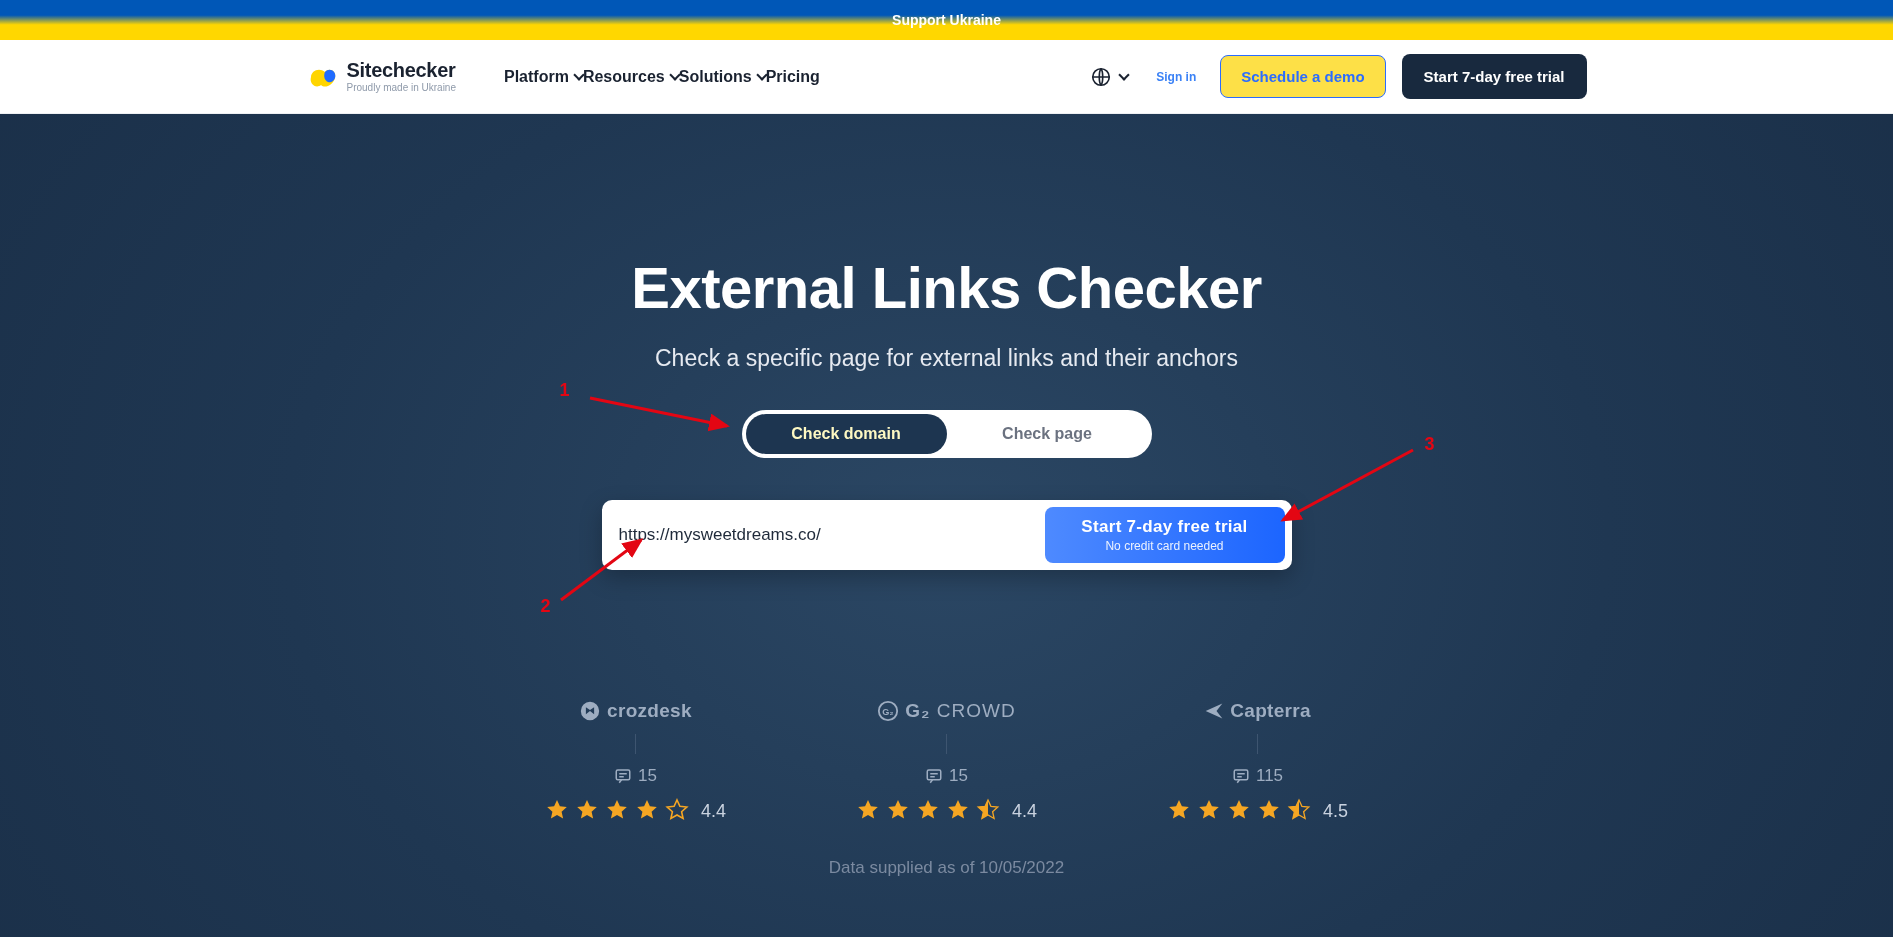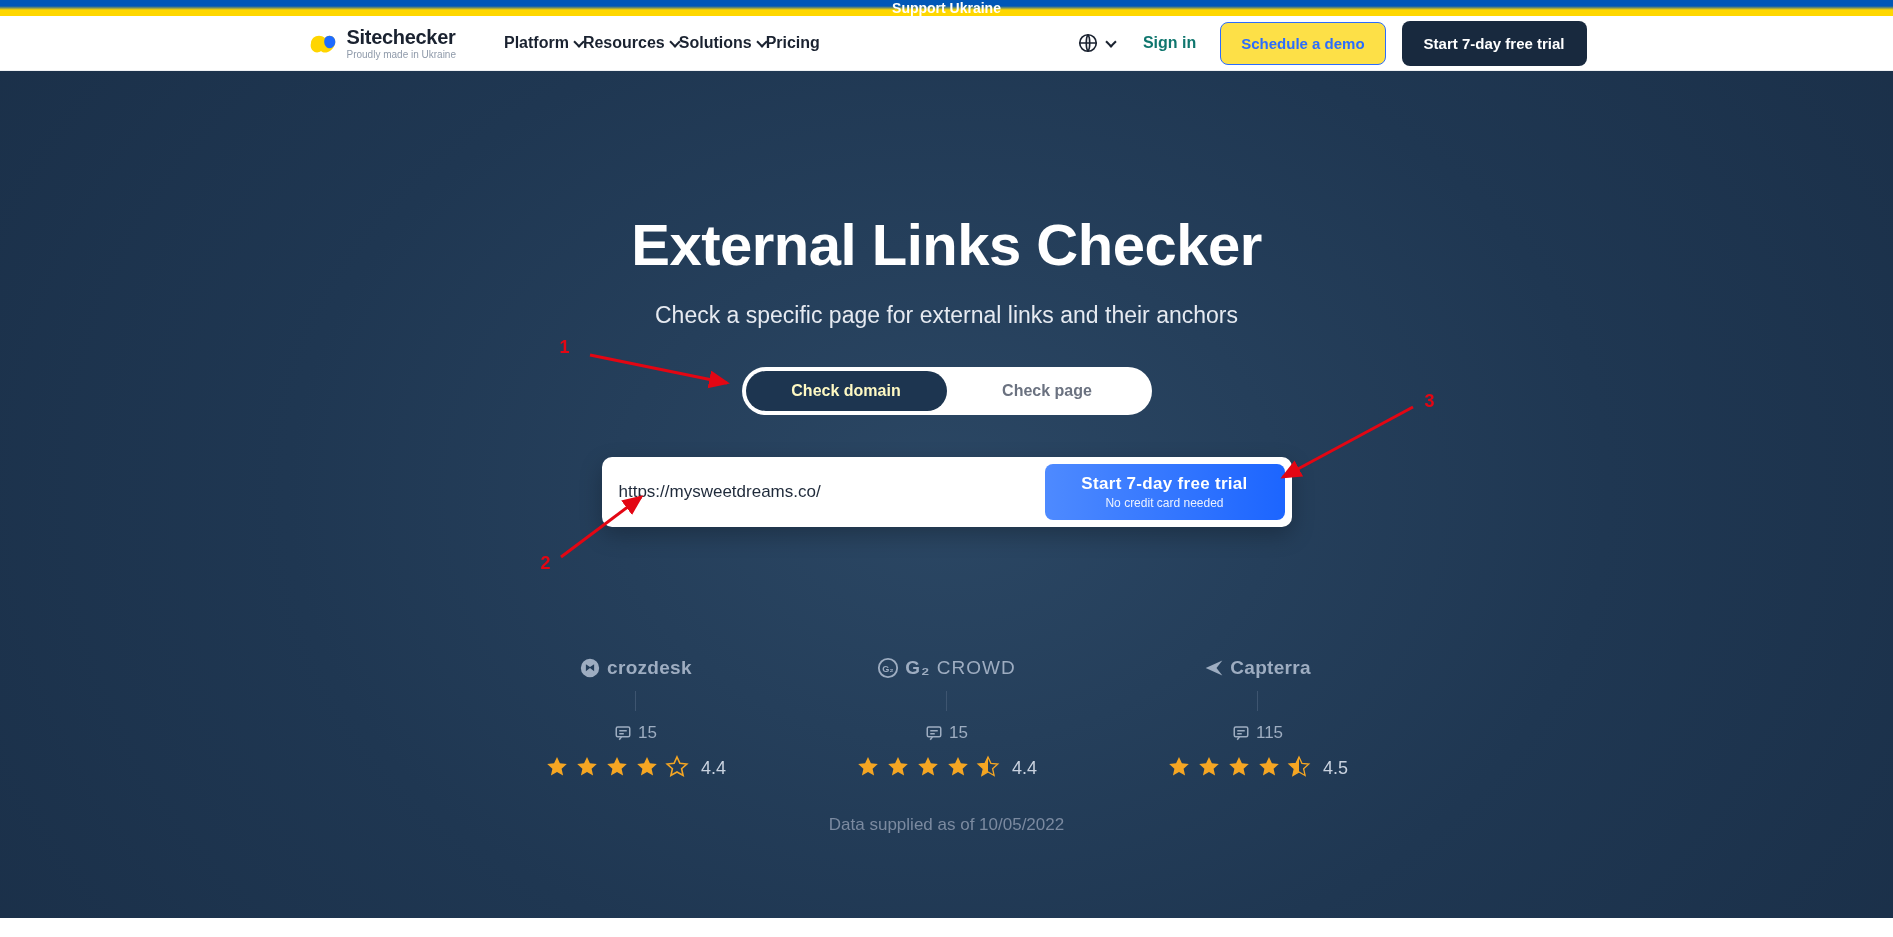--- a/index.html
+++ b/index.html
@@ -14,47 +14,47 @@
     --grey-text:#8f9aaa;
     --grey-text-2:#a5b0bf;
     --white:#ffffff;
   }
   *{box-sizing:border-box;font-family:"Segoe UI",Arial,Helvetica,sans-serif;}
   html,body{margin:0;padding:0;width:100%;height:100%;}
   body{min-height:937px;}
 
   
   .support-bar{
-    width:100%;height:16px;
+    width:100%;height:40px;
     background:linear-gradient(to bottom,#0057b7 0%,#0057b7 38%,#ffd700 62%,#ffd700 100%);
     display:flex;align-items:center;justify-content:center;
   }
   .support-bar span{color:#fff;font-weight:700;font-size:14px;}
 
   
   .topnav{
-    width:100%;height:55px;background:#fff;
+    width:100%;height:74px;background:#fff;
     display:flex;align-items:center;
     padding:0 42px;
     border-bottom:1px solid #eef0f3;
   }
   .nav-center{
     max-width:1280px;margin:0 auto;width:100%;
     display:flex;align-items:center;
   }
   .logo{display:flex;align-items:center;gap:8px;margin-right:48px;}
   .logo-text{display:flex;flex-direction:column;}
   .logo-text .brand{font-weight:800;font-size:20px;color:#1a2230;letter-spacing:-.3px;line-height:1;}
   .logo-text .tag{font-size:10px;color:#8f9aaa;margin-top:2px;}
   .menu{display:flex;align-items:center;}
   .menu-item{font-size:16px;font-weight:600;color:#1a2230;display:flex;align-items:center;gap:6px;cursor:pointer;}
   .chev{width:8px;height:8px;border:2px solid #1a2230;border-top:none;border-left:none;transform:rotate(45deg);margin-top:-3px;}
   .spacer{flex:1;}
   .globe{display:flex;align-items:center;gap:8px;margin-right:28px;cursor:pointer;}
-  .signin{font-size:16px;font-weight:600;color:#0f766e;margin-right:24px;cursor:pointer;}
+  .signin{font-size:12px;font-weight:600;color:#3b82f6;margin-right:24px;cursor:pointer;}
   .btn-outline{
     border:1.5px solid var(--link-blue);color:var(--link-blue);
     background:#fde047;border-radius:8px;padding:12px 20px;font-weight:700;font-size:15px;cursor:pointer;margin-right:16px;
   }
   .btn-dark{
     background:var(--navy-dark);color:#fff;border:none;border-radius:8px;
     padding:14px 22px;font-weight:700;font-size:15px;cursor:pointer;
   }
 
   

